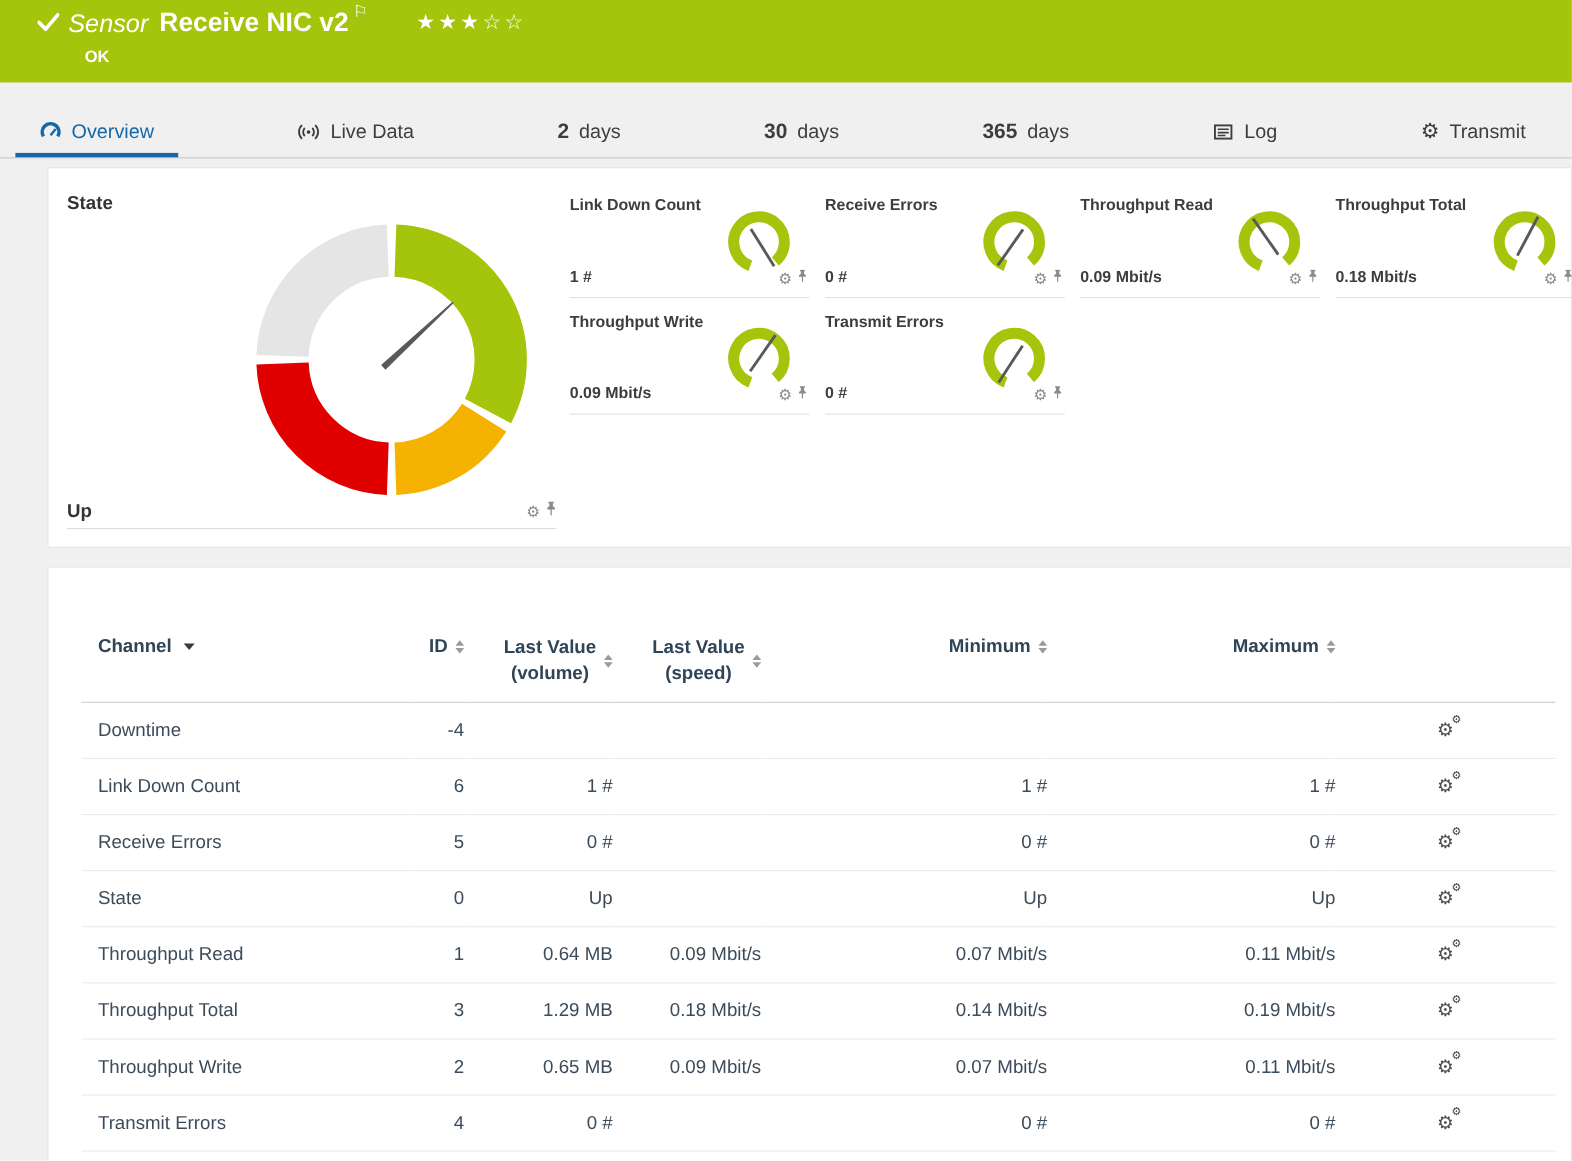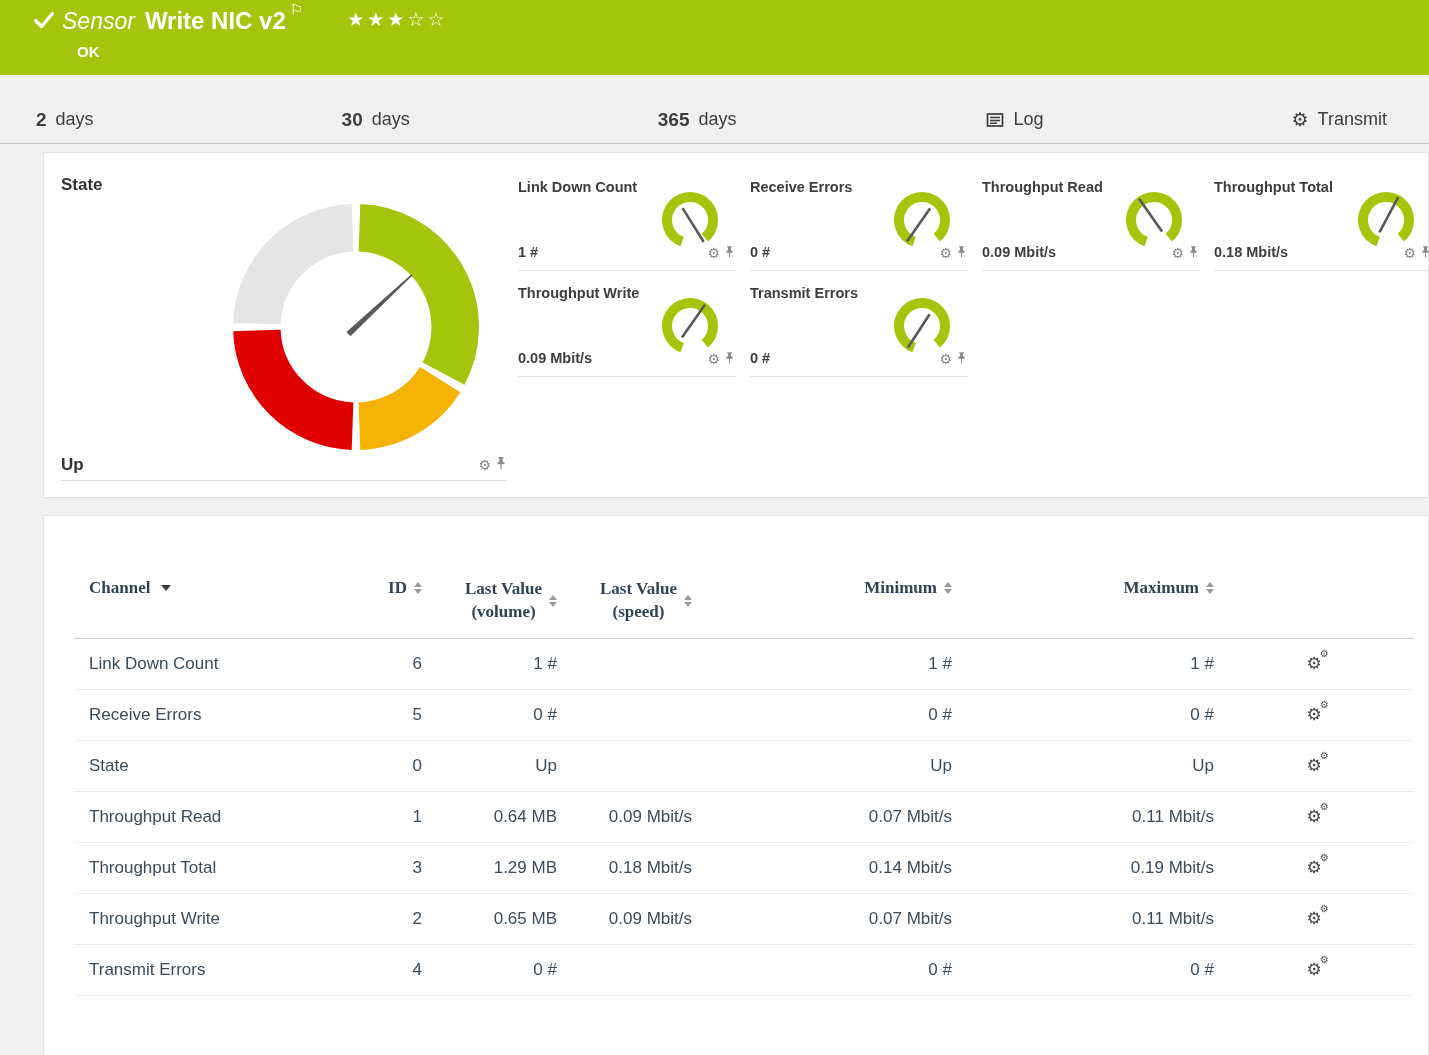--- a/index.html
+++ b/index.html
@@ -67,21 +67,21 @@
   .icon-pair { display:flex; align-items:center; gap:5px; color:#8a8a8a; }
   .gauge-cell .icon-pair { position:absolute; right:2px; bottom:8px; }
   .icon-pair .glyph-gear-sm { font-size:14px; cursor:pointer; color:#8a8a8a; }
   .pin-icon { cursor:pointer; display:inline-block; }
 
   
   table.channels { border-collapse:collapse; table-layout:fixed; width:1340px; }
   col.c-channel{width:300px;} col.c-id{width:48px;} col.c-lv{width:135px;}
   col.c-ls{width:135px;} col.c-min{width:260px;} col.c-max{width:262px;} col.c-gear{width:200px;}
   th { font-size:17px; font-weight:bold; color:#2f4457; padding-bottom:14px; vertical-align:top; }
-  thead tr { border-bottom:1px solid #cfcfcf;font-family:Liberation Serif, serif; }
+  thead tr { border-bottom:1px solid #cfcfcf; }
   th.left { text-align:left; padding-left:15px; }
   th .hdr-flex { display:flex; justify-content:flex-end; align-items:center; gap:7px; cursor:pointer; }
   th.left .hdr-flex { justify-content:flex-start; }
   .hdr-two { text-align:center; line-height:1.35; }
   .sort-arrows { display:inline-flex; flex-direction:column; gap:2px; }
   .sort-arrows i { display:block; width:0; height:0; border-left:4px solid transparent; border-right:4px solid transparent; }
   .sort-arrows .up { border-bottom:5px solid #9a9a9a; }
   .sort-arrows .dn { border-top:5px solid #9a9a9a; }
   .caret-down { display:inline-block; width:0; height:0; border-left:5px solid transparent; border-right:5px solid transparent; border-top:6px solid #3a3a3a; margin-left:4px;}
   tbody td { font-size:17px; color:#3b4b5a; height:51px; }
@@ -97,28 +97,42 @@
 <body>
 
 <div class="topbar">
   <div class="topbar-main">
     <span class="check-icon">
       <svg width="20" height="18" viewBox="0 0 20 18">
           <polyline points="1.5,9.5 7.5,15.5 18.5,2.5" fill="none" stroke="#ffffff" stroke-width="3.4" stroke-linecap="round" stroke-linejoin="round"></polyline>
         </svg>
     </span>
     <span class="sensor-type">Sensor</span>
-    <span class="sensor-title">Write NIC v2</span>
+    <span class="sensor-title">Receive NIC v2</span>
     <span class="flag-icon">⚐</span>
     <span class="stars">★★★☆☆</span>
   </div>
   <div class="status-text">OK</div>
 </div>
 
 <div class="tabbar">
+  <div class="tab active">
+    <svg width="20" height="20" viewBox="0 0 20 20">
+      <path d="M3.5 14 A 7.6 7.6 0 1 1 16.5 14" fill="none" stroke="currentColor" stroke-width="3.2"></path>
+      <line x1="10" y1="13" x2="14.6" y2="7.2" stroke="currentColor" stroke-width="2.2"></line>
+    </svg>
+    <span>Overview</span>
+  </div>
+  <div class="tab">
+    <svg width="21" height="20" viewBox="0 0 20 20">
+      <circle cx="10" cy="10" r="1.7" fill="currentColor"></circle>
+      <path d="M6.6 6.4 a5 5 0 0 0 0 7.2 M13.4 6.4 a5 5 0 0 1 0 7.2 M4 3.8 a8.6 8.6 0 0 0 0 12.4 M16 3.8 a8.6 8.6 0 0 1 0 12.4" fill="none" stroke="currentColor" stroke-width="1.7"></path>
+    </svg>
+    <span>Live Data</span>
+  </div>
   <div class="tab">
     <span class="num">2</span>
     <span>days</span>
   </div>
   <div class="tab">
     <span class="num">30</span>
     <span>days</span>
   </div>
   <div class="tab">
     <span class="num">365</span>
@@ -319,20 +333,29 @@
                 <i class="up"></i>
                 <i class="dn"></i>
               </span>
             </span>
         </th>
         <th></th>
       </tr>
     </thead>
     <tbody>
       <tr>
+        <td class="left">Downtime</td>
+        <td class="num">-4</td>
+        <td class="num"></td>
+        <td class="num"></td>
+        <td class="num"></td>
+        <td class="num"></td>
+        <td class="gear-col"><span class="row-gear"><span class="g1">⚙</span><span class="g2">⚙</span></span></td>
+      </tr>
+      <tr>
         <td class="left">Link Down Count</td>
         <td class="num">6</td>
         <td class="num">1 #</td>
         <td class="num"></td>
         <td class="num">1 #</td>
         <td class="num">1 #</td>
         <td class="gear-col"><span class="row-gear"><span class="g1">⚙</span><span class="g2">⚙</span></span></td>
       </tr>
       <tr>
         <td class="left">Receive Errors</td>

